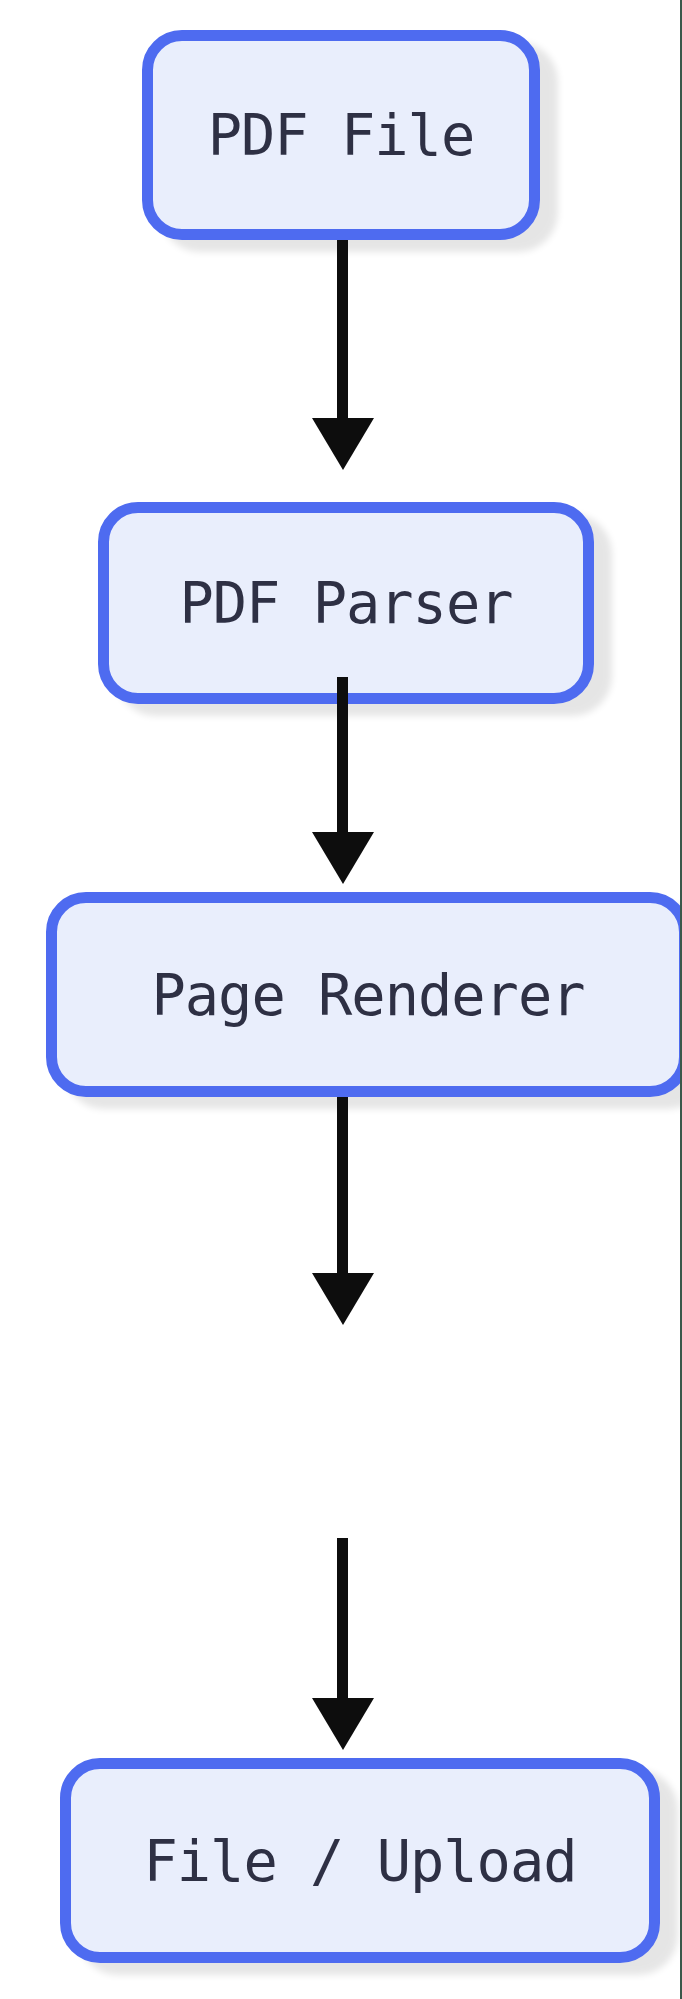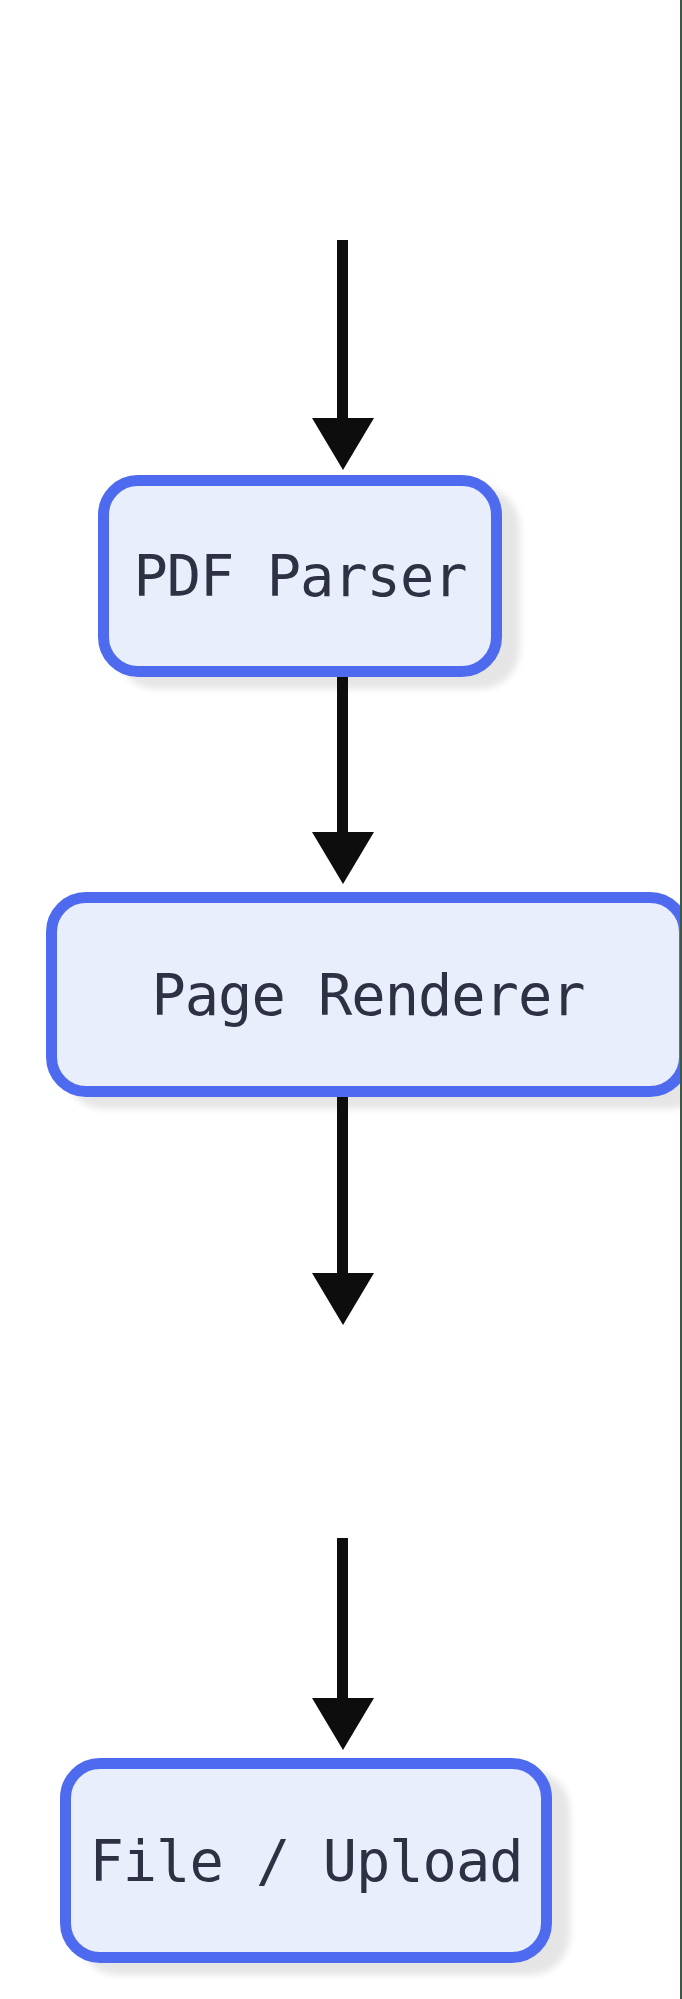--- a/index.html
+++ b/index.html
@@ -27,24 +27,24 @@
     align-items: center;
     justify-content: center;
   }
   .node span {
     font-size: 57px;
     color: #2e3044;
     white-space: nowrap;
     letter-spacing: -1px;
   }
   .n1 { left: 142px; top: 30px;   width: 398px; height: 210px; }
-  .n2 { left: 98px;  top: 475px;  width: 404px; height: 202px; }
+  .n2 { left: 98px;  top: 502px;  width: 496px; height: 202px; }
   .n3 { left: 46px;  top: 892px;  width: 644px; height: 205px; align-items: center; }
   .n4 { left: 37px;  top: 1333px; width: 614px; height: 205px; }
-  .n5 { left: 60px;  top: 1758px; width: 492px; height: 205px; }
+  .n5 { left: 60px;  top: 1758px; width: 600px; height: 205px; }
   
   .arrow { position: absolute; }
   .arrow .shaft {
     position: absolute;
     left: 337px;
     width: 11px;
     background: #0d0d0d;
   }
   .arrow .head {
     position: absolute;
@@ -71,20 +71,23 @@
     width: 2px;
     height: 100%;
     background: #3a574a;
   }
 </style>
 </head>
 <body>
 
 <div class="canvas">
 
+  <div class="node n1">
+    <span>PDF File</span>
+  </div>
 
   <div class="arrow a1">
     <div class="shaft"></div>
     <div class="head"></div>
   </div>
 
   <div class="node n2">
     <span>PDF Parser</span>
   </div>
 

